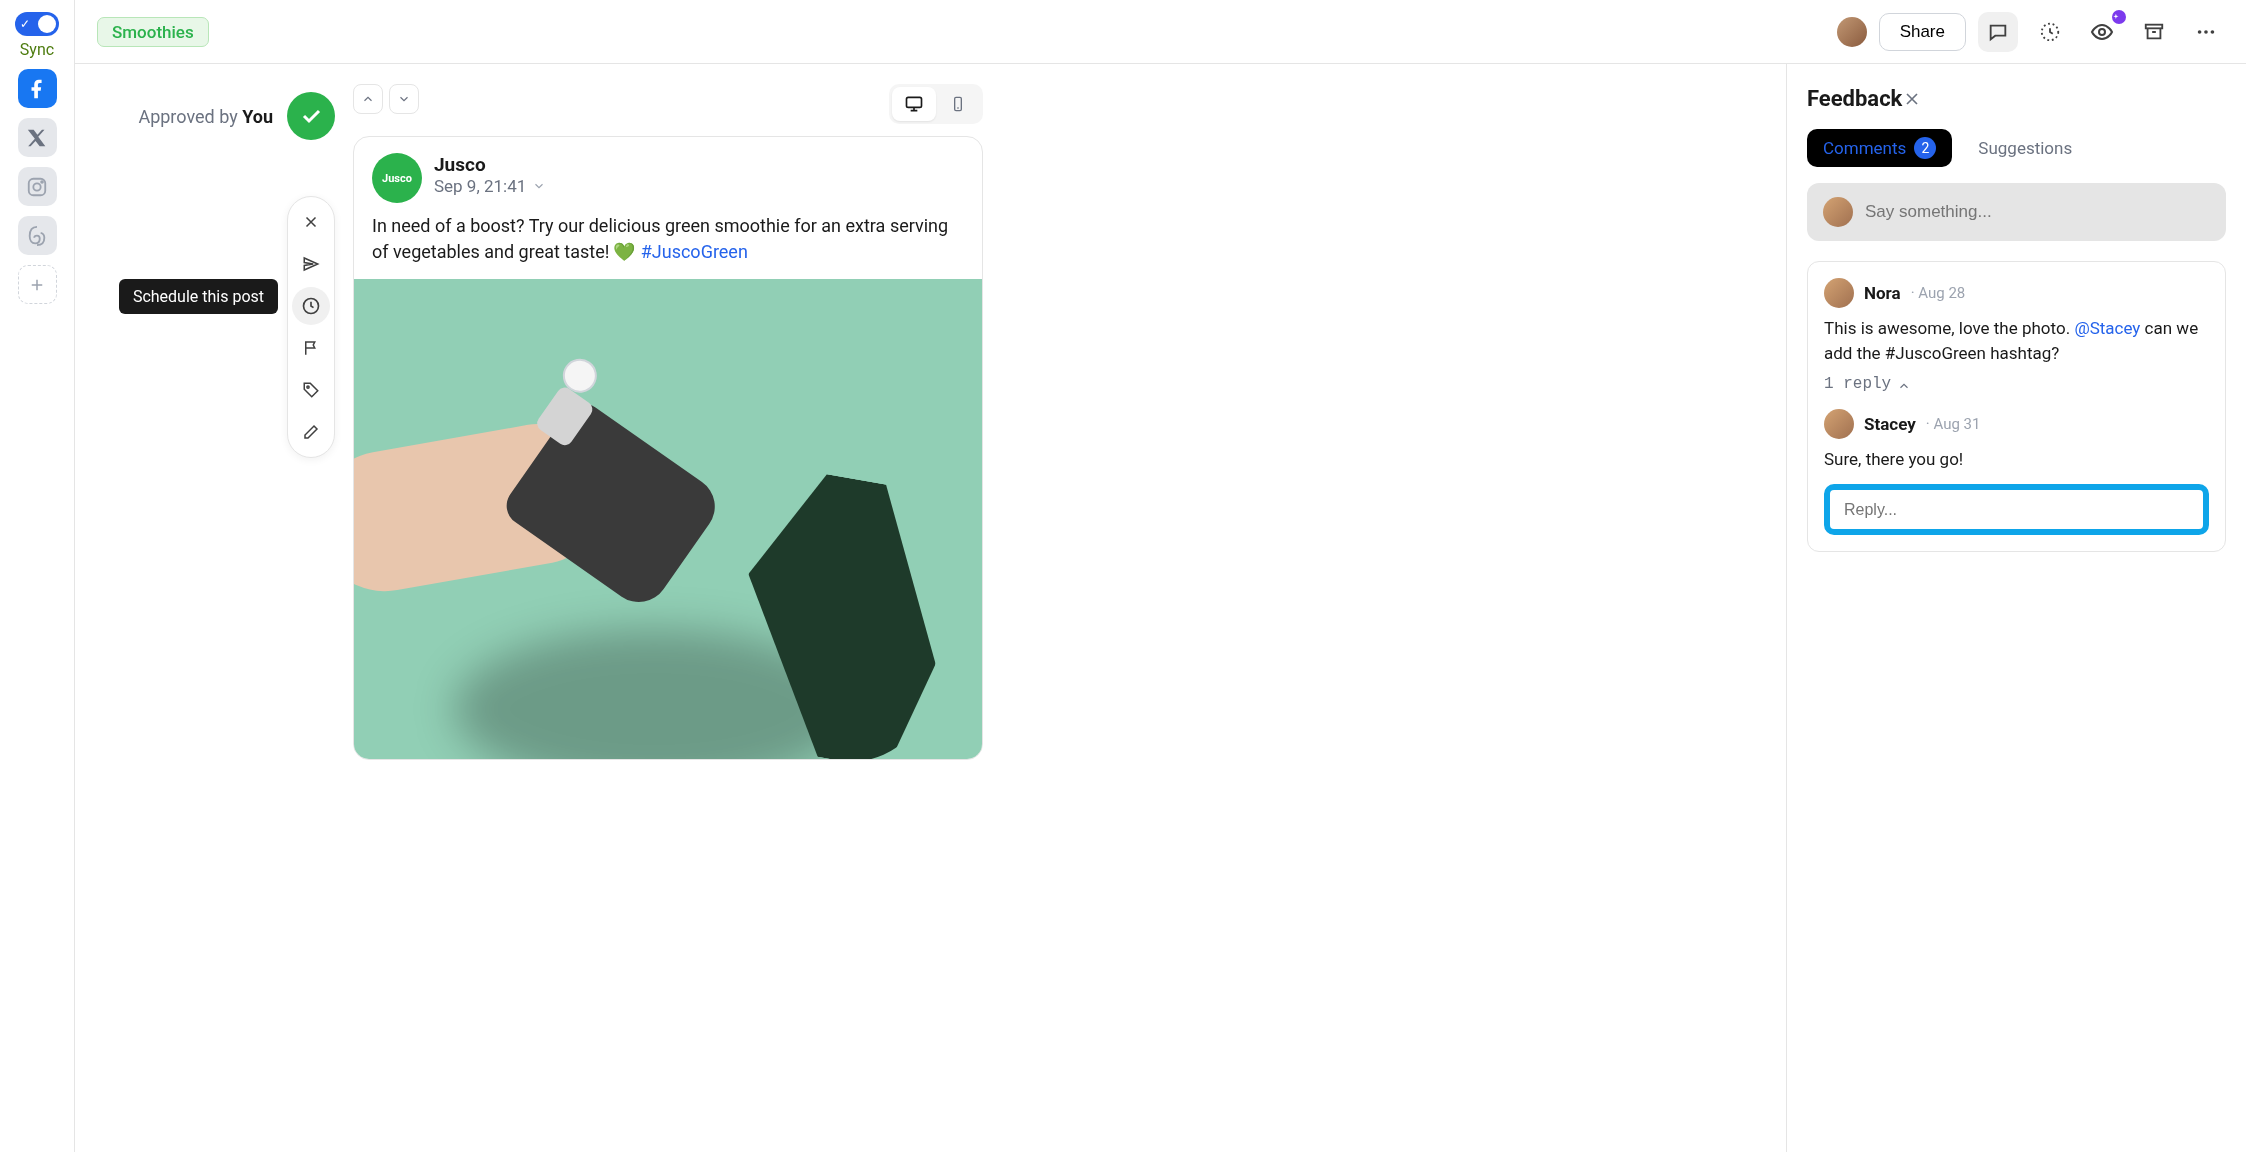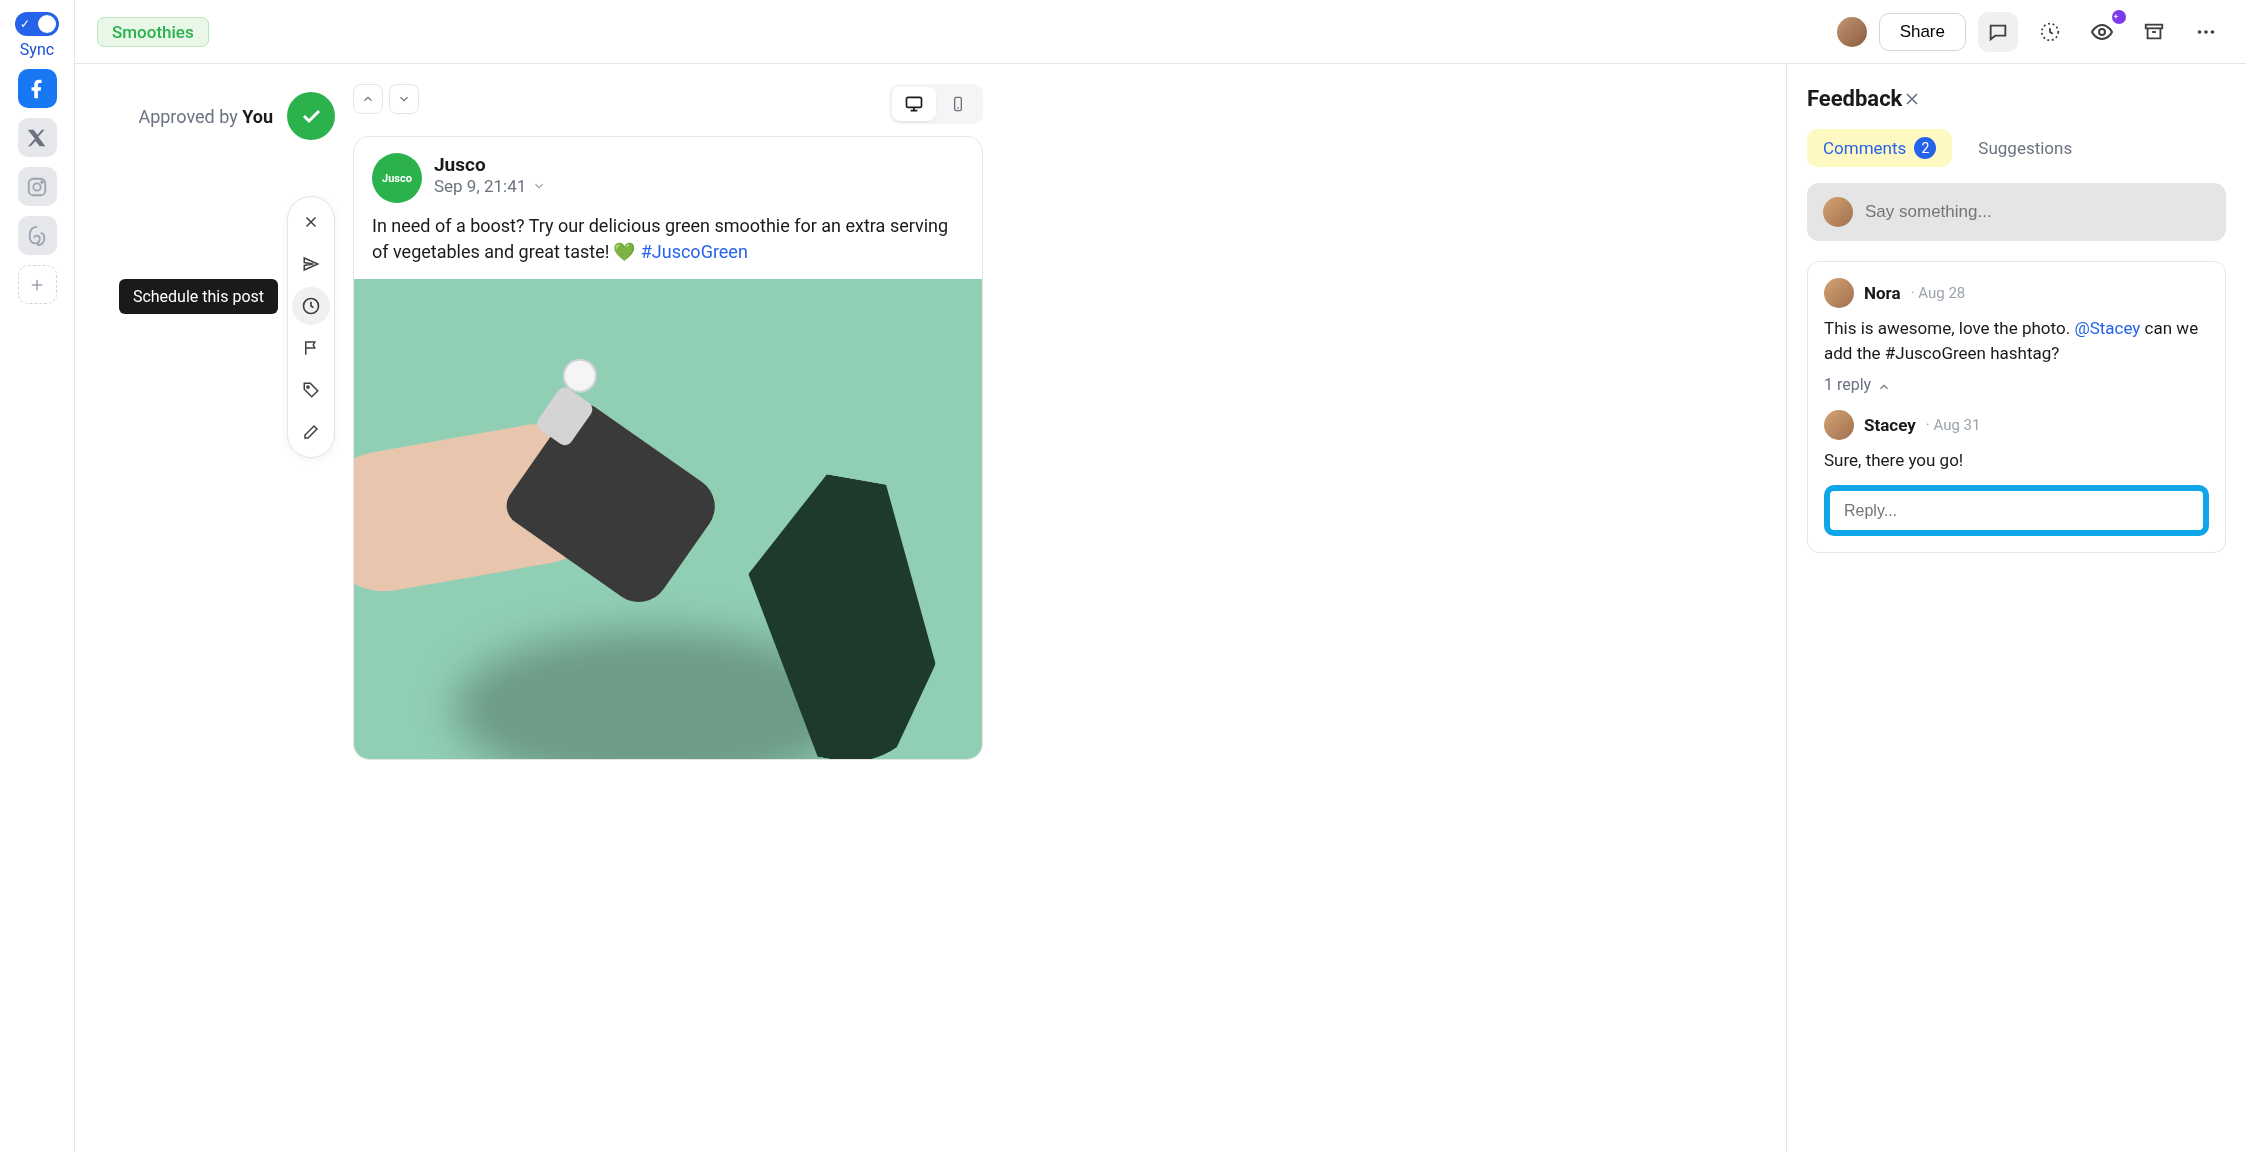--- a/index.html
+++ b/index.html
@@ -5,21 +5,21 @@
 * { margin: 0; padding: 0; box-sizing: border-box; }
 body { font-family: -apple-system, BlinkMacSystemFont, "Segoe UI", Roboto, sans-serif; background: #fff; color: #1a1a1a; overflow: hidden; }
 .app { display: flex; height: 100vh; }
 
 
 .sidebar { width: 75px; border-right: 1px solid #e5e5e5; display: flex; flex-direction: column; align-items: center; padding-top: 12px; gap: 10px; }
 .sync-toggle { display: flex; flex-direction: column; align-items: center; gap: 4px; }
 .toggle { width: 44px; height: 24px; background: #2563eb; border-radius: 12px; position: relative; display: flex; align-items: center; }
 .toggle-check { position: absolute; left: 5px; color: #fff; font-size: 12px; }
 .toggle-knob { width: 18px; height: 18px; background: #fff; border-radius: 50%; position: absolute; right: 3px; }
-.sync-label { font-size: 16px; color: #1d4ed8; }
+.sync-label { font-size: 16px; color: #4d7c0f; }
 .social-icon { width: 39px; height: 39px; border-radius: 10px; display: flex; align-items: center; justify-content: center; cursor: pointer; }
 .social-fb { background: #1877f2; color: #fff; }
 .social-x { background: #e5e7eb; color: #6b7280; }
 .social-ig { background: #e5e7eb; color: #9ca3af; }
 .social-threads { background: #e5e7eb; color: #9ca3af; }
 .social-add { border: 1.5px dashed #d1d5db; color: #9ca3af; background: #fff; }
 
 
 .main { flex: 1; display: flex; flex-direction: column; }
 
@@ -79,32 +79,32 @@
 .pour { position:absolute; right:40px; top:200px; width:200px; height:280px; background:#1e3a2a; border-radius:0 0 80px 20px; clip-path: polygon(30% 0, 60% 0, 100% 60%, 85% 100%, 50% 100%, 0% 40%); transform:rotate(10deg); }
 .shadow { position:absolute; left:100px; bottom:-30px; width:400px; height:160px; background:rgba(0,0,0,0.25); border-radius:50%; filter:blur(20px); }
 
 
 .feedback { width: 460px; border-left:1px solid #e5e5e5; padding: 22px 20px; display:flex; flex-direction:column; }
 .fb-head { display:flex; justify-content:flex-start; align-items:center; margin-bottom:18px; }
 .fb-title { font-size:22px; font-weight:700; }
 .fb-close { color:#6b7280; cursor:pointer; }
 .fb-tabs { display:flex; gap:10px; margin-bottom:16px; }
 .fb-tab { padding:8px 16px; border-radius:10px; font-size:17px; cursor:pointer; color:#6b7280; display:flex; align-items:center; gap:8px; }
-.fb-tab.active { background:#fef9c3; color:#2563eb; }
+.fb-tab.active { background:#000000; color:#2563eb; }
 .fb-badge { background:#2563eb; color:#fff; border-radius:50%; width:22px; height:22px; display:flex; align-items:center; justify-content:center; font-size:14px; }
 .fb-input { background:#e5e5e5; border-radius:12px; padding:14px 16px; display:flex; align-items:center; gap:12px; margin-bottom:20px; }
 .fb-input input { border:none; background:transparent; font-size:17px; outline:none; flex:1; color:#6b7280; }
 .comment-block { border:1px solid #e5e5e5; border-radius:12px; padding:16px; }
 .c-head { display:flex; align-items:center; gap:10px; margin-bottom:8px; }
 .c-avatar { width:30px; height:30px; border-radius:50%; background:linear-gradient(135deg,#d4a373,#a07050); }
 .c-name { font-weight:700; font-size:17px; }
 .c-date { color:#9ca3af; font-size:15px; }
 .c-text { font-size:17px; line-height:1.45; margin-bottom:10px; }
 .mention { color:#2563eb; }
-.reply-toggle { color:#6b7280; font-size:16px; display:flex; align-items:flex-end; gap:6px; cursor:pointer; margin-bottom:16px; }
+.reply-toggle { color:#6b7280; font-size:16px; display:flex; align-items:flex-end; gap:6px; cursor:pointer; margin-bottom:16px;font-family:Liberation Mono, monospace; }
 .reply-block { margin-top: 8px; }
 .reply-input { border:6px solid #0ea5e9; border-radius:10px; padding:10px 14px; margin-top:12px; }
 .reply-input input { border:none; outline:none; font-size:16px; width:100%; color:#6b7280; }
 
 svg { display:block; }
 </style>
 </head>
 <body>
 
 <div class="app">

